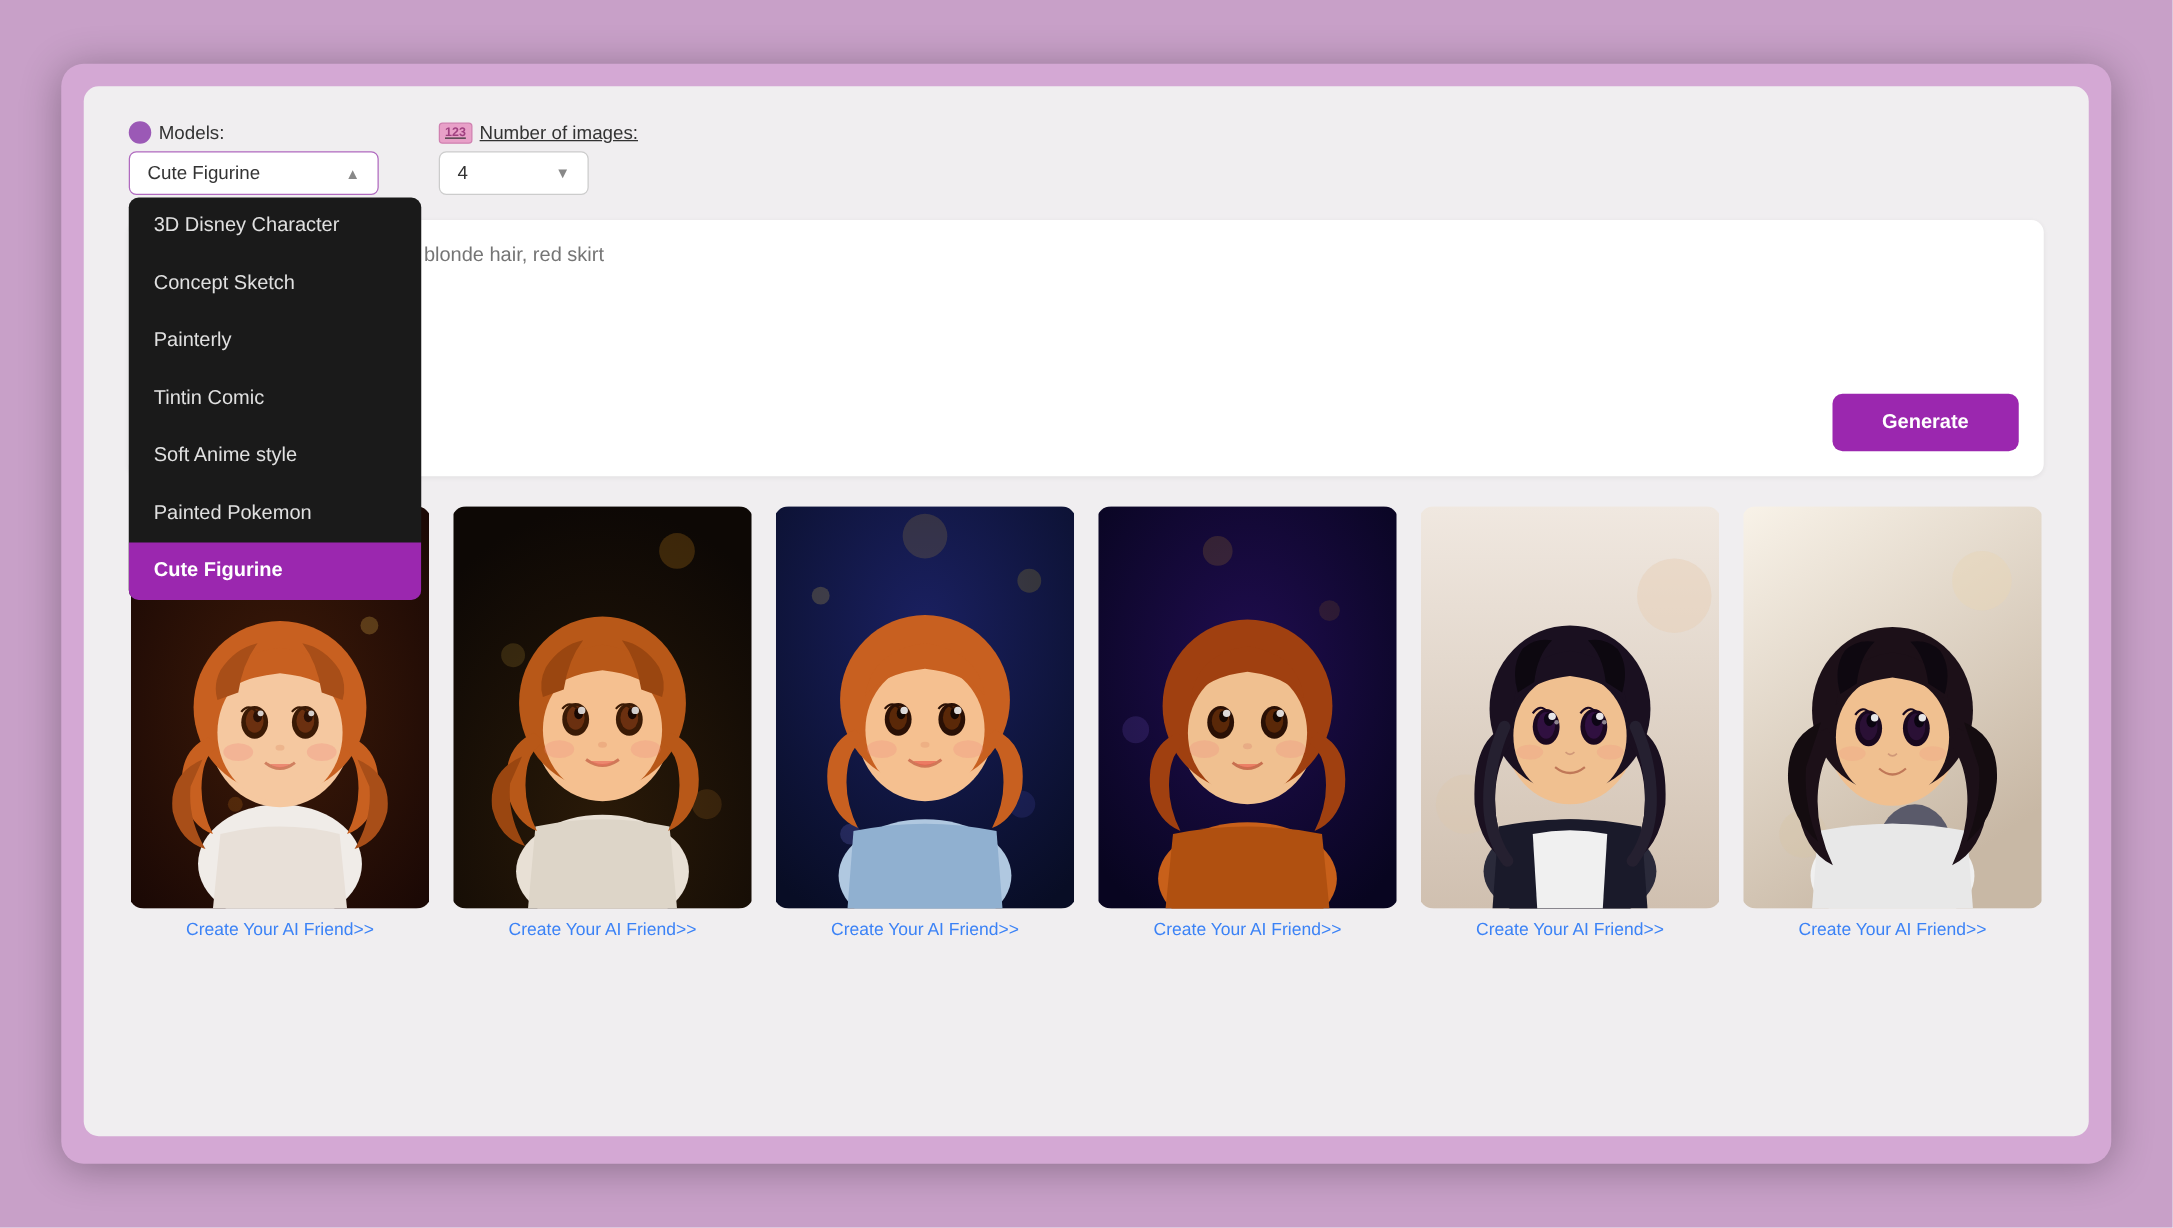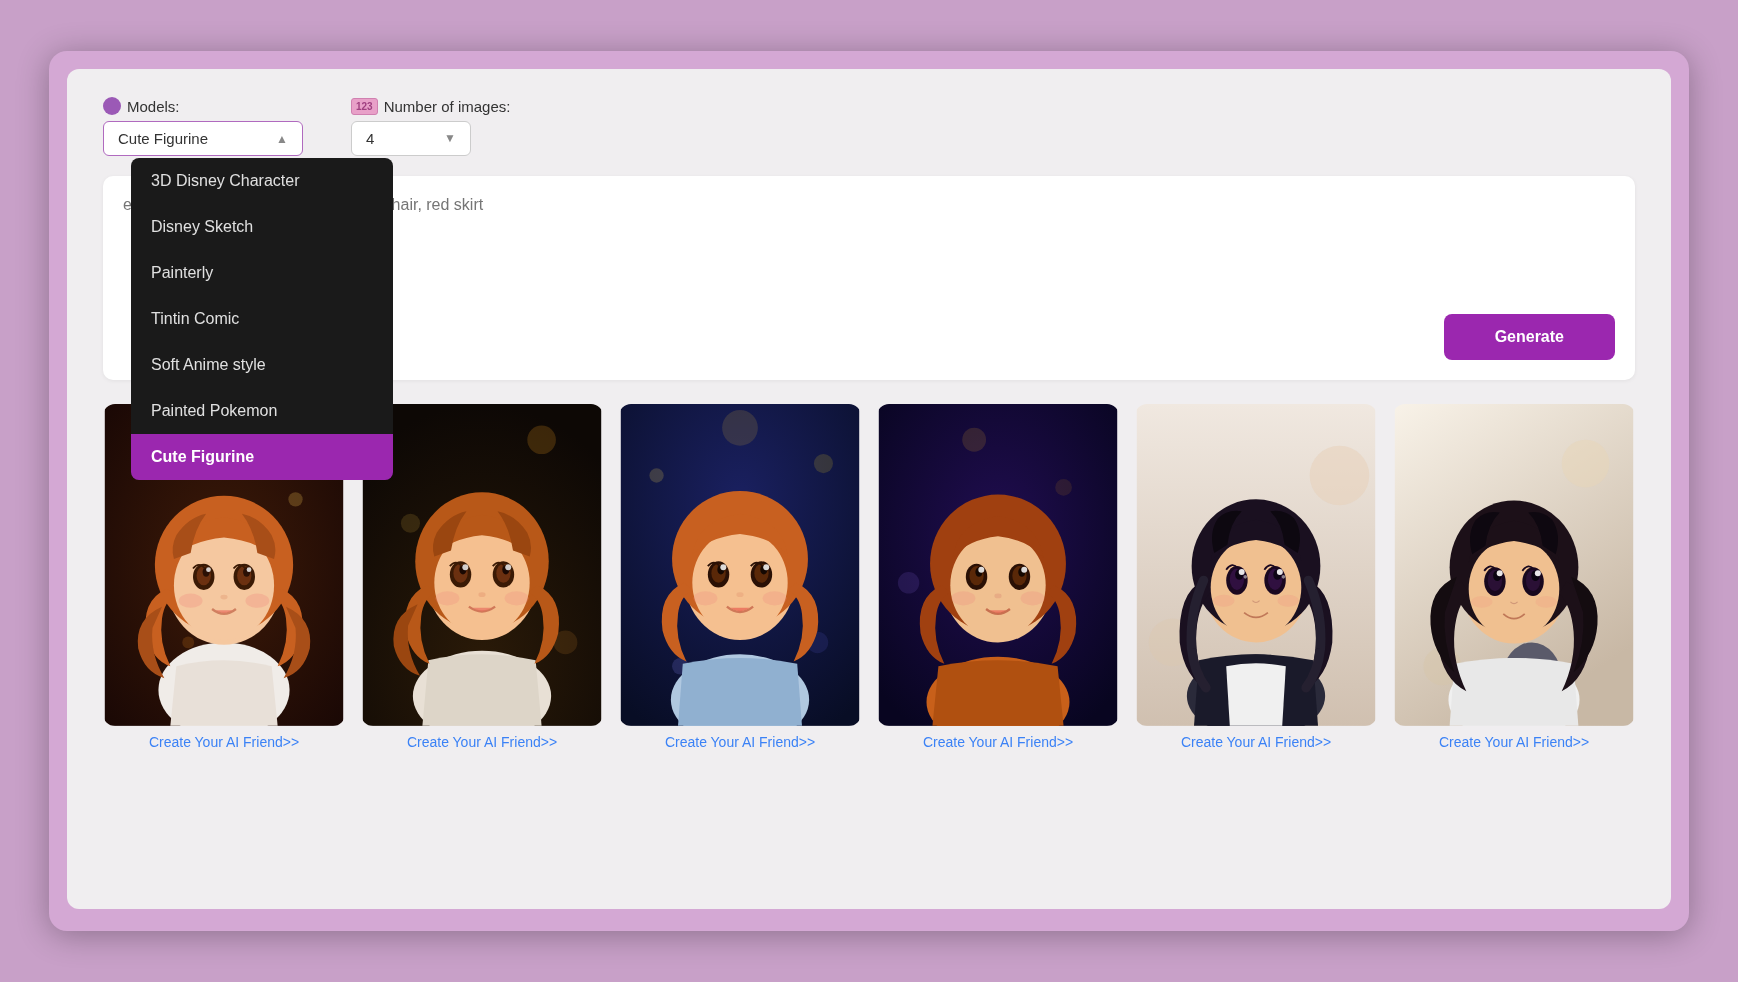--- a/index.html
+++ b/index.html
@@ -87,20 +87,21 @@
       gap: 6px;
     }
 
     .num-images-label {
       display: flex;
       align-items: center;
       gap: 6px;
       font-size: 15px;
       font-weight: 500;
       color: #333;
+      text-decoration: underline;
     }
 
     .num-icon {
       background: #e8a0c8;
       border: 1px solid #d080b0;
       border-radius: 3px;
       font-size: 10px;
       padding: 2px 4px;
       color: #a04080;
       font-weight: bold;
@@ -120,25 +121,24 @@
       color: #333;
     }
 
     
     .dropdown-menu {
       position: absolute;
       top: 100%;
       left: 0;
       background: #1a1a1a;
       border-radius: 8px;
-      width: 262px;
+      width: 234px;
       z-index: 100;
       overflow: hidden;
       margin-top: 2px;
-      margin-left: 28px;
     }
 
     .dropdown-item {
       padding: 14px 20px;
       color: #e0e0e0;
       font-size: 16px;
       cursor: pointer;
       transition: background 0.15s;
     }
 
@@ -172,21 +172,21 @@
     }
 
     .generate-btn {
       position: absolute;
       bottom: 20px;
       right: 20px;
       background: #9b27af;
       color: white;
       border: none;
       border-radius: 8px;
-      padding: 14px 51px;
+      padding: 14px 40px;
       font-size: 16px;
       font-weight: 600;
       cursor: pointer;
     }
 
     
     .gallery {
       display: flex;
       gap: 16px;
       margin-top: 24px;
@@ -239,21 +239,21 @@
           <span class="models-icon"></span>
           <span>Models:</span>
         </div>
         <button class="models-select-btn" id="models-btn">
           <span>Cute Figurine</span>
           <span class="chevron-icon">▲</span>
         </button>
 
         <div class="dropdown-menu" id="dropdown-menu">
         <div class="dropdown-item">3D Disney Character</div>
-            <div class="dropdown-item">Disney Sketch</div>
+            <div class="dropdown-item">Concept Sketch</div>
             <div class="dropdown-item">Painterly</div>
             <div class="dropdown-item">Tintin Comic</div>
             <div class="dropdown-item">Soft Anime style</div>
             <div class="dropdown-item">Painted Pokemon</div>
             <div class="dropdown-item active">Cute Figurine</div>
           </div>
       </div>
 
       <div class="num-images-section">
         <div class="num-images-label">

